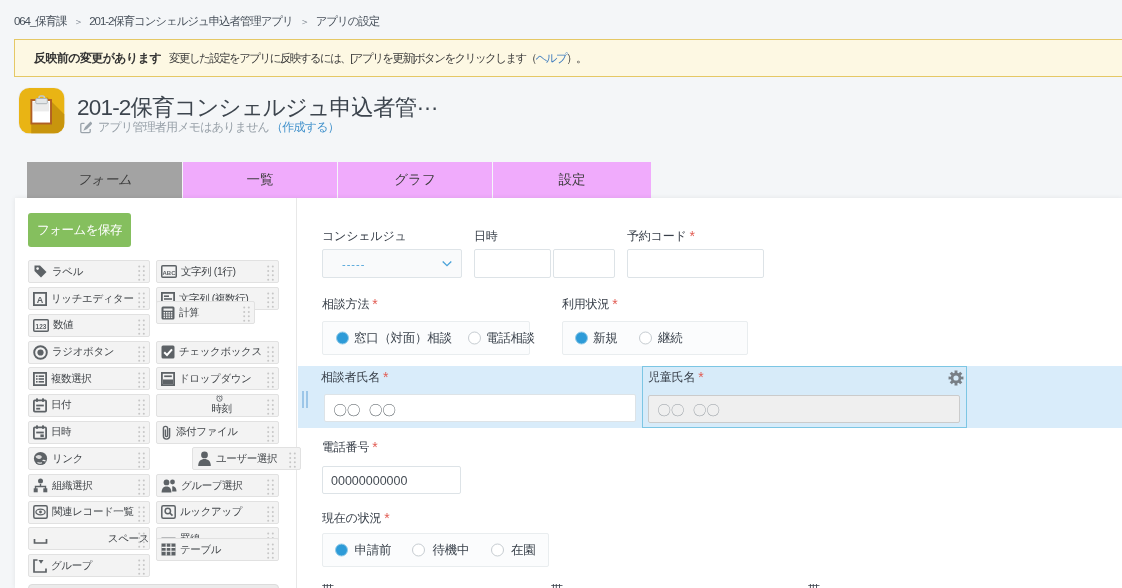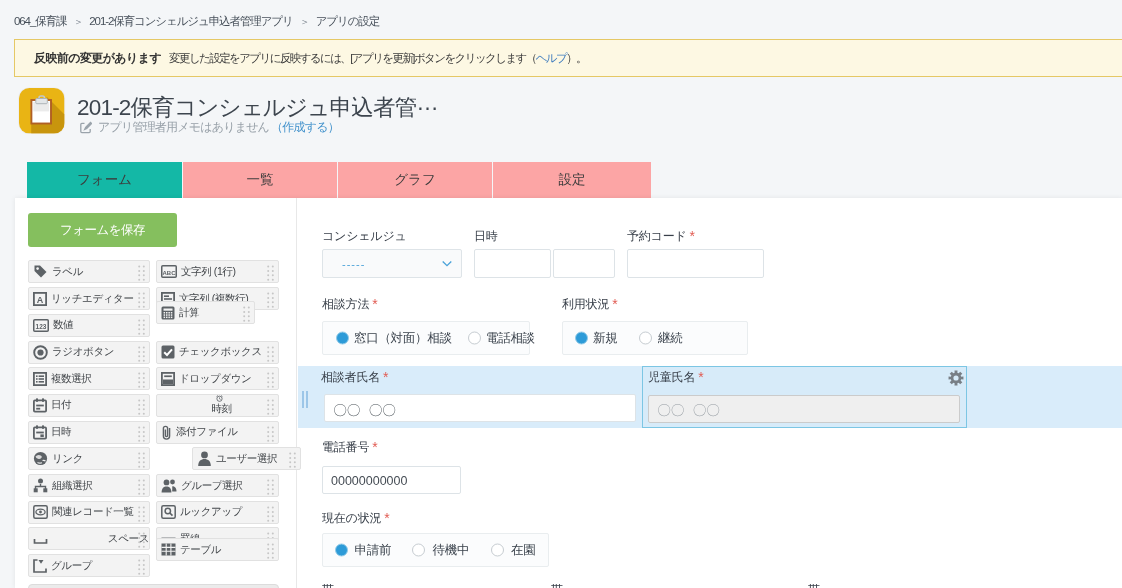--- a/index.html
+++ b/index.html
@@ -14,27 +14,27 @@
 #notify .inner { position:absolute; left:19px; top:0; height:100%; display:flex; align-items:center; font-size:11.5px; letter-spacing:-1.6px; color:#3c3c3c; }
 #notify b { font-size:12px; margin-right:8px; color:#333; letter-spacing:-0.6px; }
 #notify a { color:#3f7cbe; text-decoration:none; }
 
 #appicon { left:18px; top:87px; width:48px; height:48px; }
 #title { left:77px; top:88px; font-size:22.5px; color:#3d454e; letter-spacing:-0.8px; line-height:29px; }
 #memo { left:79px; top:119px; font-size:12px; letter-spacing:-0.8px; color:#97a0a8; display:flex; align-items:center; }
 #memo svg { margin-right:6px; }
 #memo a { color:#4493cc; text-decoration:none; margin-left:2px; }
 
-.tab { top:162px; height:36px; background:#fca5a5; color:#3c3c3c; font-size:13.5px; display:flex; align-items:center; justify-content:center; }
-.tab.active { background:#14b8a6; }
+.tab { top:162px; height:36px; background:#f0abfc; color:#3c3c3c; font-size:13.5px; display:flex; align-items:center; justify-content:center; }
+.tab.active { background:#a3a3a3;font-style:italic; }
 
 #panel { left:15px; top:198px; right:0; height:390px; background:#fff; box-shadow:0 0 5px rgba(0,0,0,0.08); }
 #vline { left:296px; top:198px; width:1px; bottom:0; background:#e8e8e8; }
 
-#savebtn { left:28px; top:213px; width:149px; height:34px; background:#85bf5e; border-radius:3px; color:#fff; font-size:12.5px; letter-spacing:-0.5px; display:flex; align-items:center; justify-content:center; }
+#savebtn { left:28px; top:213px; width:103px; height:34px; background:#85bf5e; border-radius:3px; color:#fff; font-size:12.5px; letter-spacing:-0.5px; display:flex; align-items:center; justify-content:center; }
 
 .fitem { width:122px; height:23px; background:#f3f3f3; border:1px solid #e1e1e1; border-radius:2px; display:flex; align-items:center; padding-left:4px; }
 .fitem .lbl { font-size:10.5px; letter-spacing:-0.4px; color:#42464a; margin-left:4px; white-space:nowrap; }
 .fitem .dots { position:absolute; right:3px; top:4px; }
 
 #botbar { left:28px; top:584px; width:251px; height:10px; background:#ebebeb; border:1px solid #dcdcdc; border-radius:4px 4px 0 0; }
 
 .flabel { font-size:12px; letter-spacing:-0.2px; color:#39404a; white-space:nowrap; }
 .req { color:#e15b52; margin-left:3px; font-size:14px; vertical-align:-1px; }
 .tinput { background:#fff; border:1px solid #dde3e7; border-radius:2px; }

